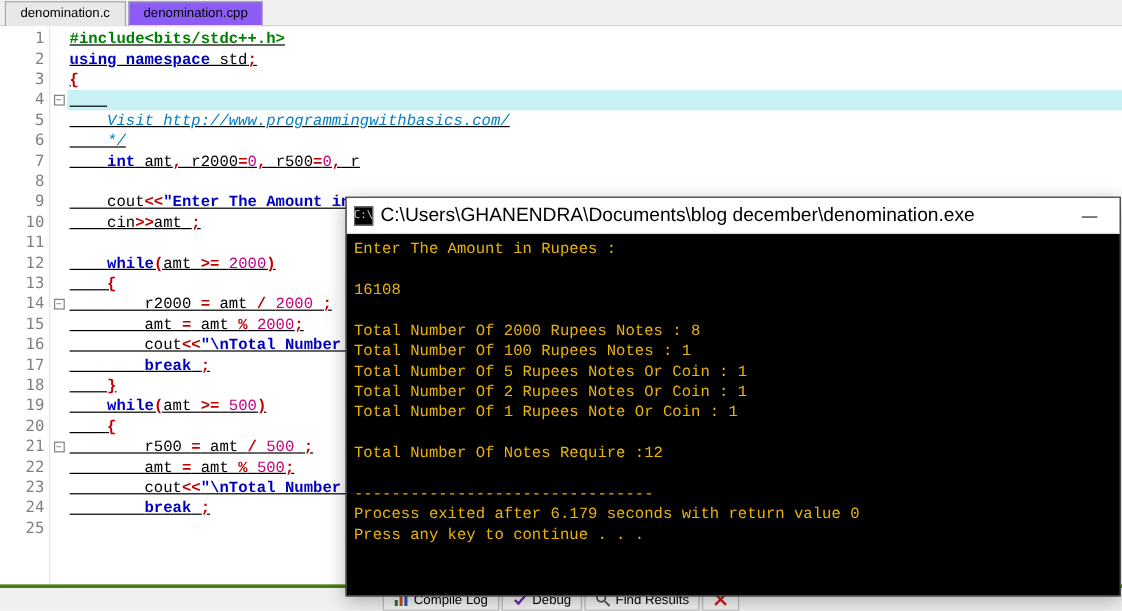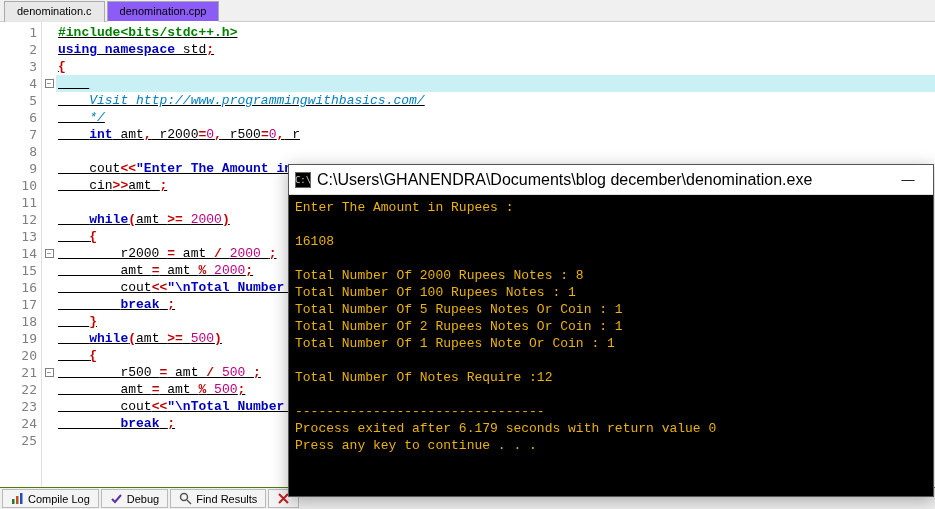--- a/index.html
+++ b/index.html
@@ -166,24 +166,25 @@
   overflow: hidden;
 }
 
 .bottom-tabs {
   position: absolute;
   bottom: 0;
   left: 0;
   right: 0;
   height: 22px;
   background: #f0f0f0;
-  border-top: 1px solid #4d7c0f;
+  border-top: 3px solid #4d7c0f;
   display: flex;
   align-items: center;
   padding-left: 2px;
+  justify-content: center;
 }
 .btab {
   display: flex;
   align-items: center;
   gap: 4px;
   padding: 2px 8px;
   border: 1px solid #bbb;
   background: #f4f4f4;
   font-size: 11px;
   margin-right: 2px;

